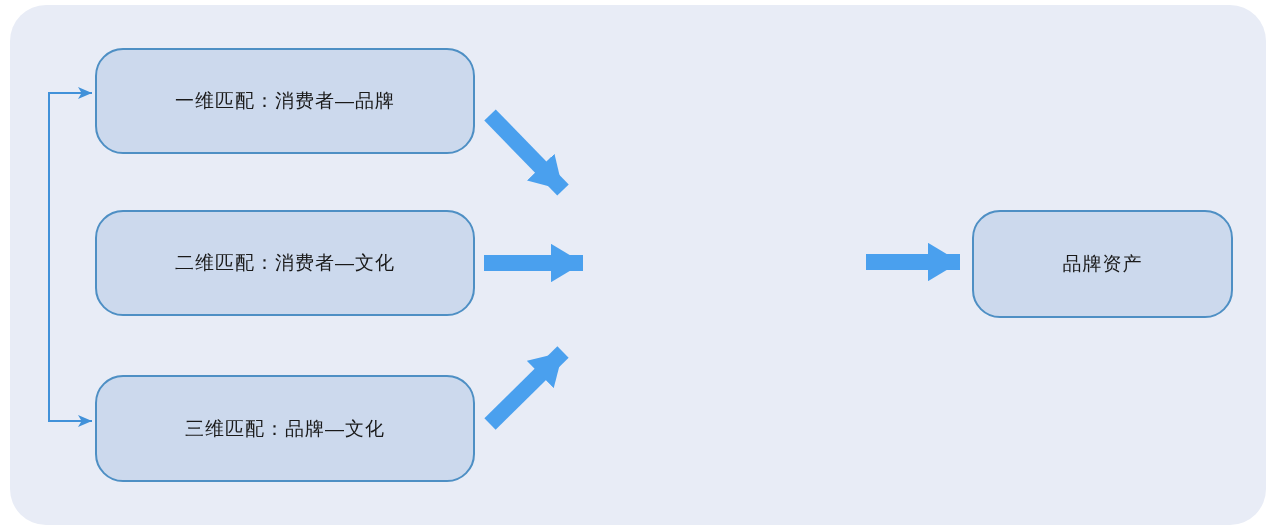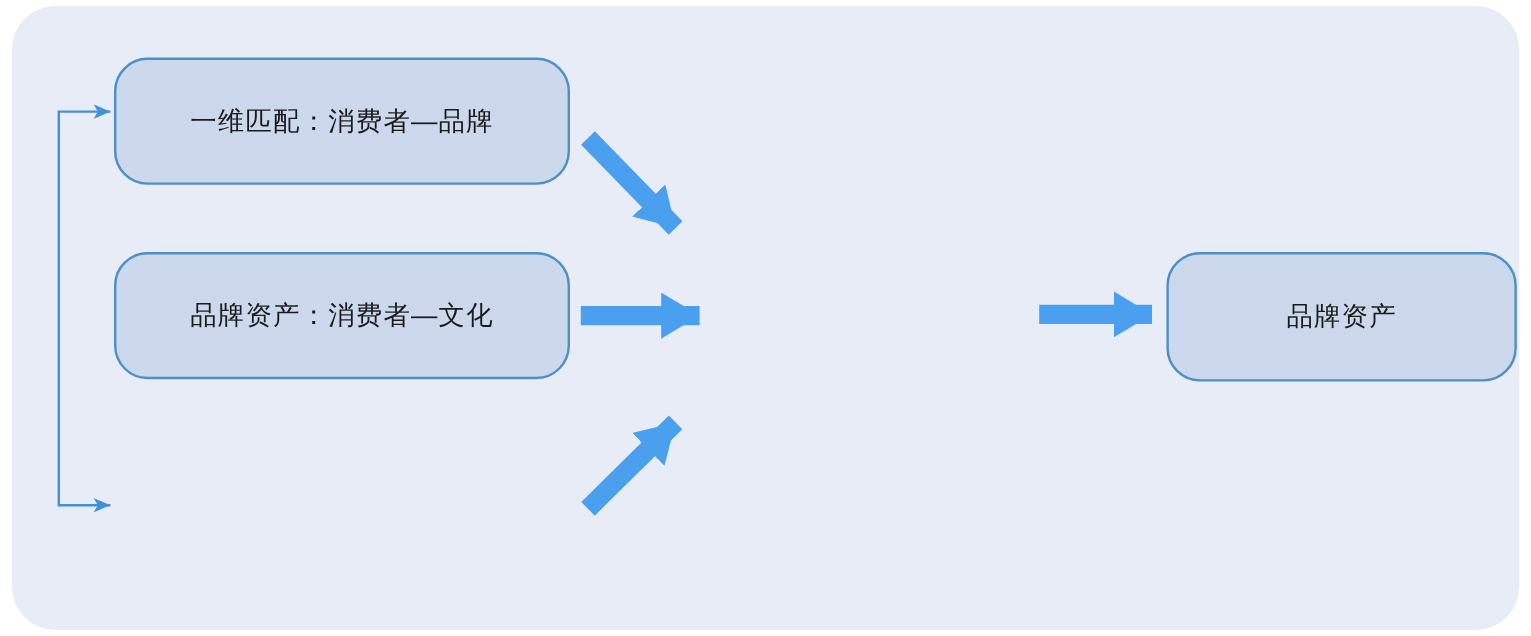--- a/index.html
+++ b/index.html
@@ -26,29 +26,29 @@
   .node {
     position: absolute;
     box-sizing: border-box;
     background: var(--node-fill, #ccd9ed);
     border: 2px solid var(--node-border, #4e8fc4);
     border-radius: 28px;
     display: flex;
     align-items: center;
     justify-content: center;
     color: var(--text, #1a1a1a);
-    font-size: 22px;
+    font-size: 19px;
     letter-spacing: 1px;
     text-align: center;
   }
   #node-match-1d { left: 95px;  top: 48px;  width: 380px; height: 106px; }
   #node-match-2d { left: 95px;  top: 210px; width: 380px; height: 106px; }
   #node-match-3d { left: 95px;  top: 375px; width: 380px; height: 107px; }
   #node-capital  { left: 593px; top: 211px; width: 260px; height: 106px; }
-  #node-equity   { left: 972px; top: 210px; width: 292px; height: 108px; }
+  #node-equity   { left: 972px; top: 210px; width: 261px; height: 108px; }
   svg.wires {
     position: absolute;
     left: 0; top: 0;
     width: 1276px;
     height: 530px;
     pointer-events: none;
   }
   .thick-edge {
     stroke: var(--arrow, #4aa0ee);
     stroke-width: 16;
@@ -91,22 +91,25 @@
     <line class="thick-edge" x1="490" y1="424" x2="563" y2="352" marker-end="url(#bigHead)"></line>
 
     <line class="thick-edge" x1="866" y1="262" x2="960" y2="262" marker-end="url(#bigHead)"></line>
   </svg>
 
   <div class="node" id="node-match-1d">
     <span>一维匹配：消费者—品牌</span>
   </div>
 
   <div class="node" id="node-match-2d">
-    <span>品牌资产：消费者—文化</span>
+    <span>二维匹配：消费者—文化</span>
   </div>
 
+  <div class="node" id="node-match-3d">
+    <span>三维匹配：品牌—文化</span>
+  </div>
 
 
   <div class="node" id="node-equity">
     <span>品牌资产</span>
   </div>
 
 </div>
 
 </body></html>

